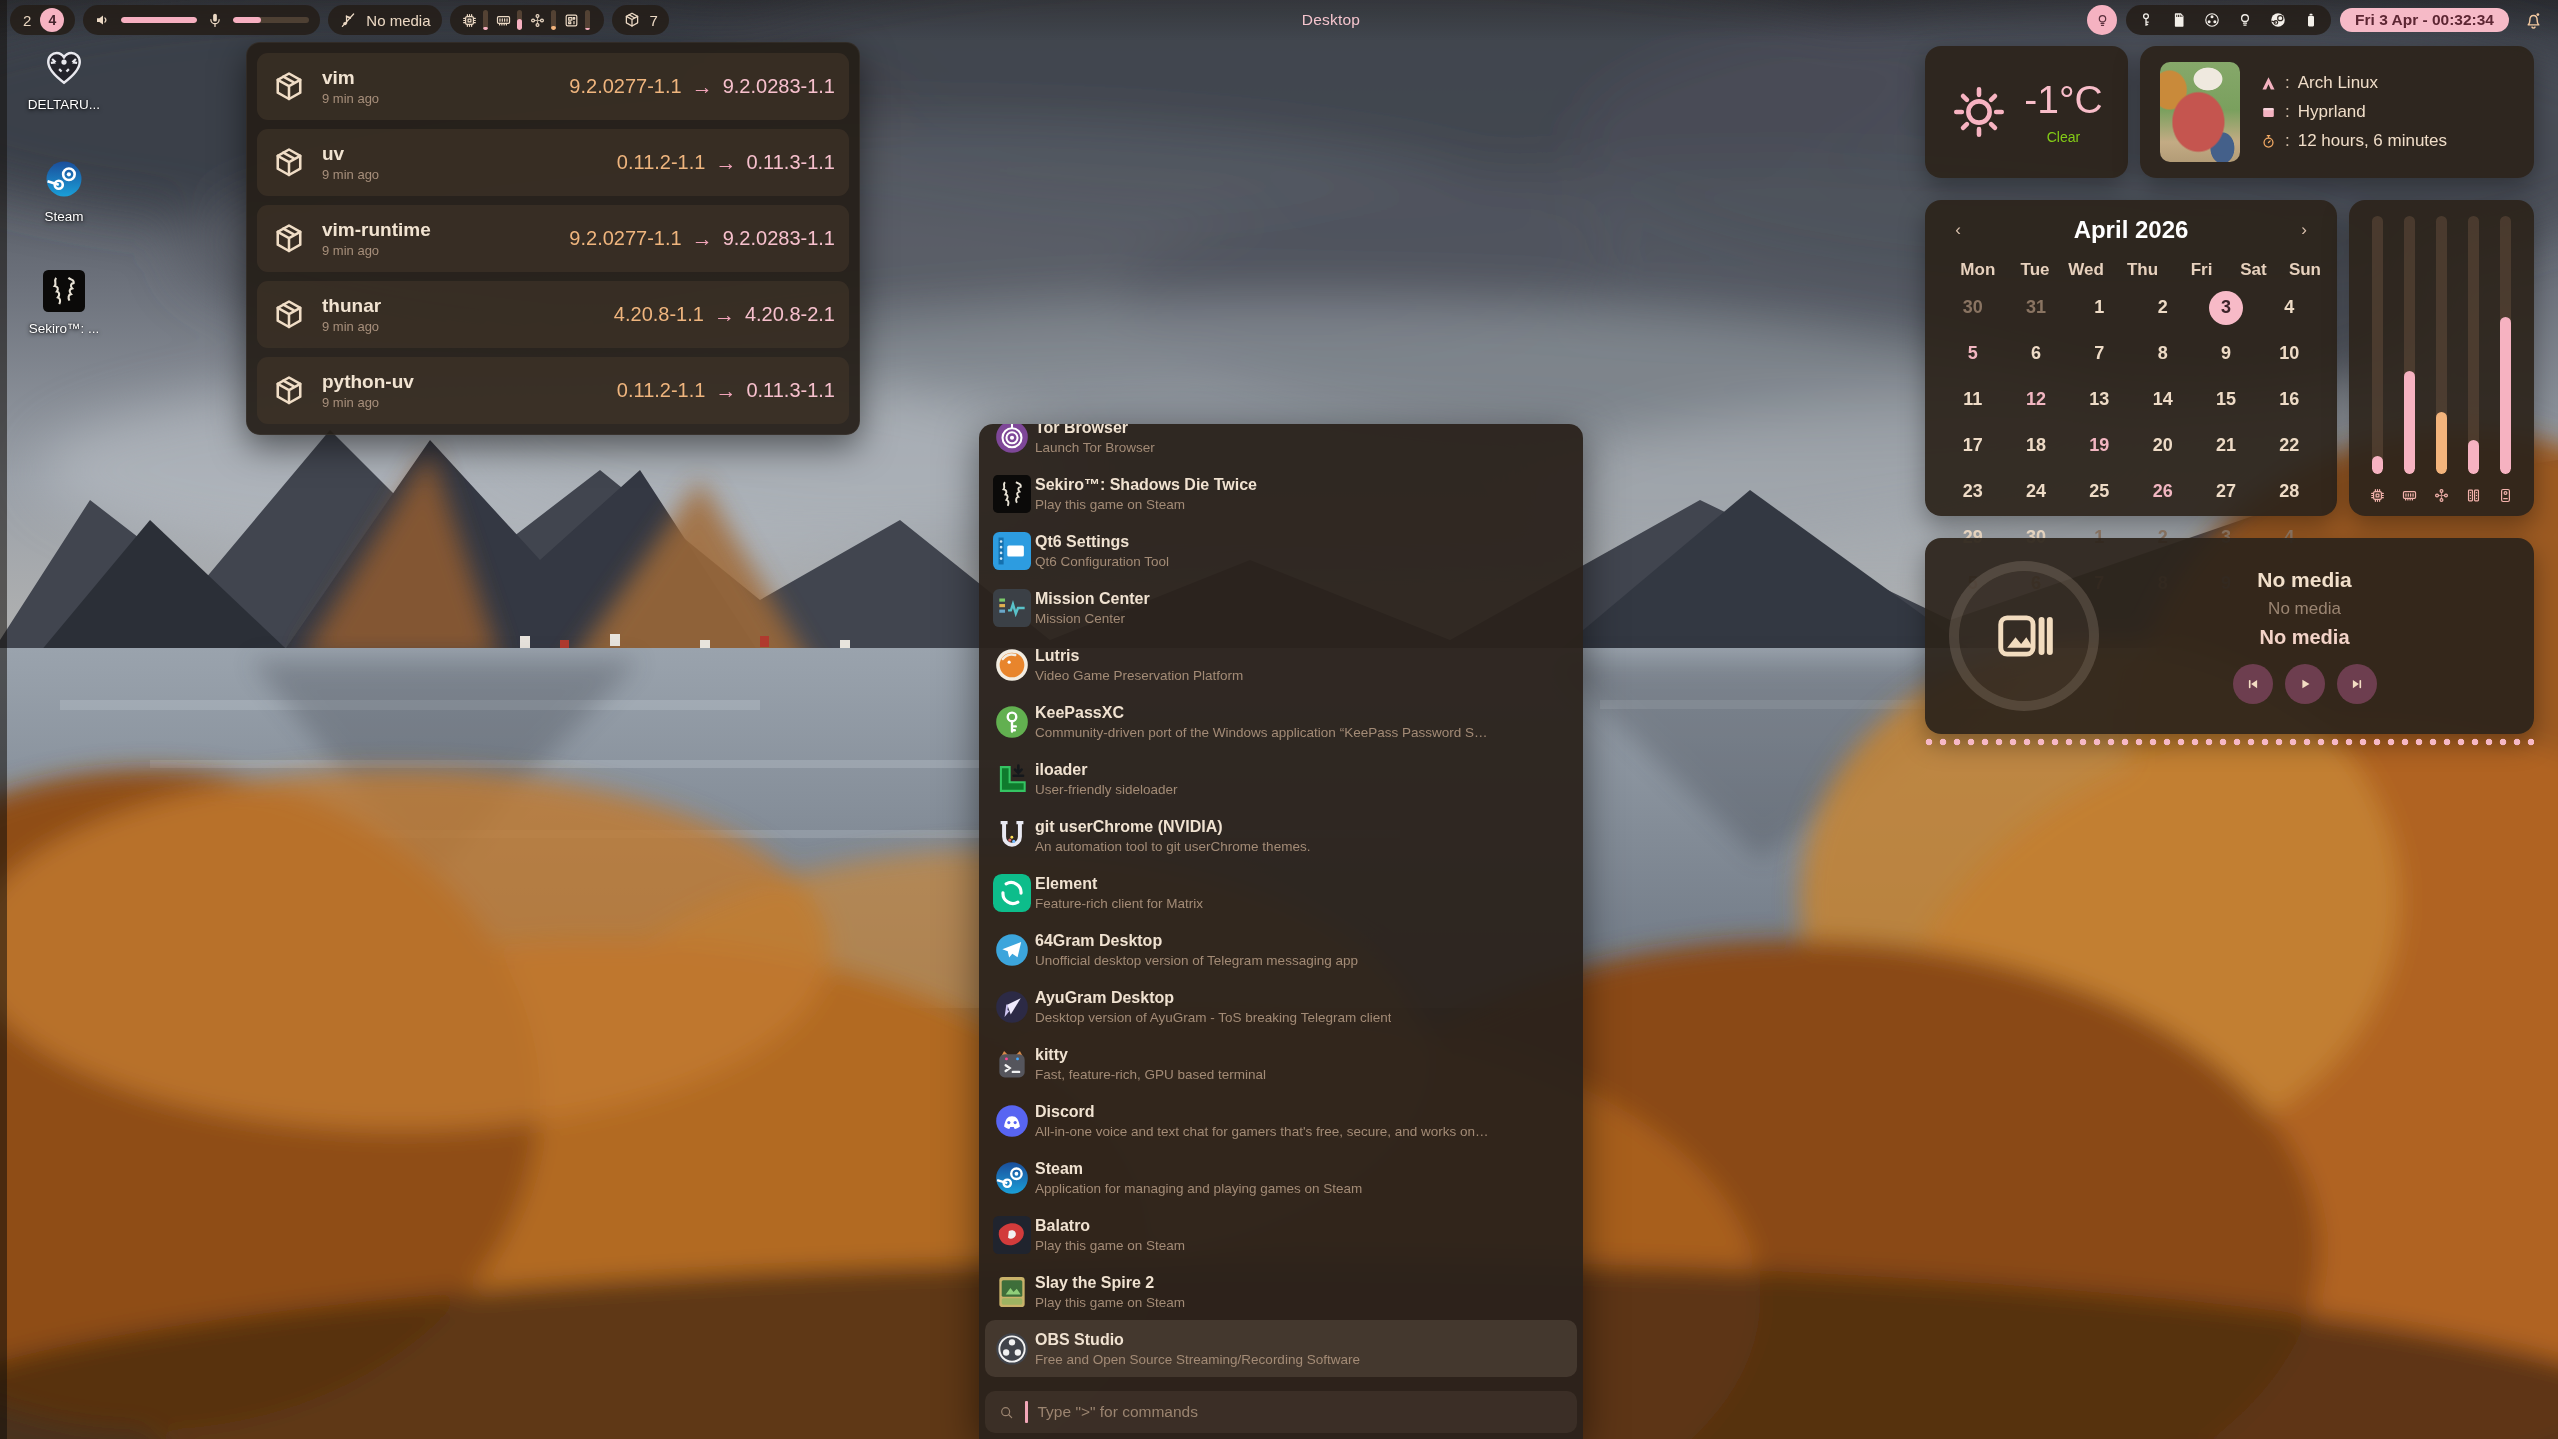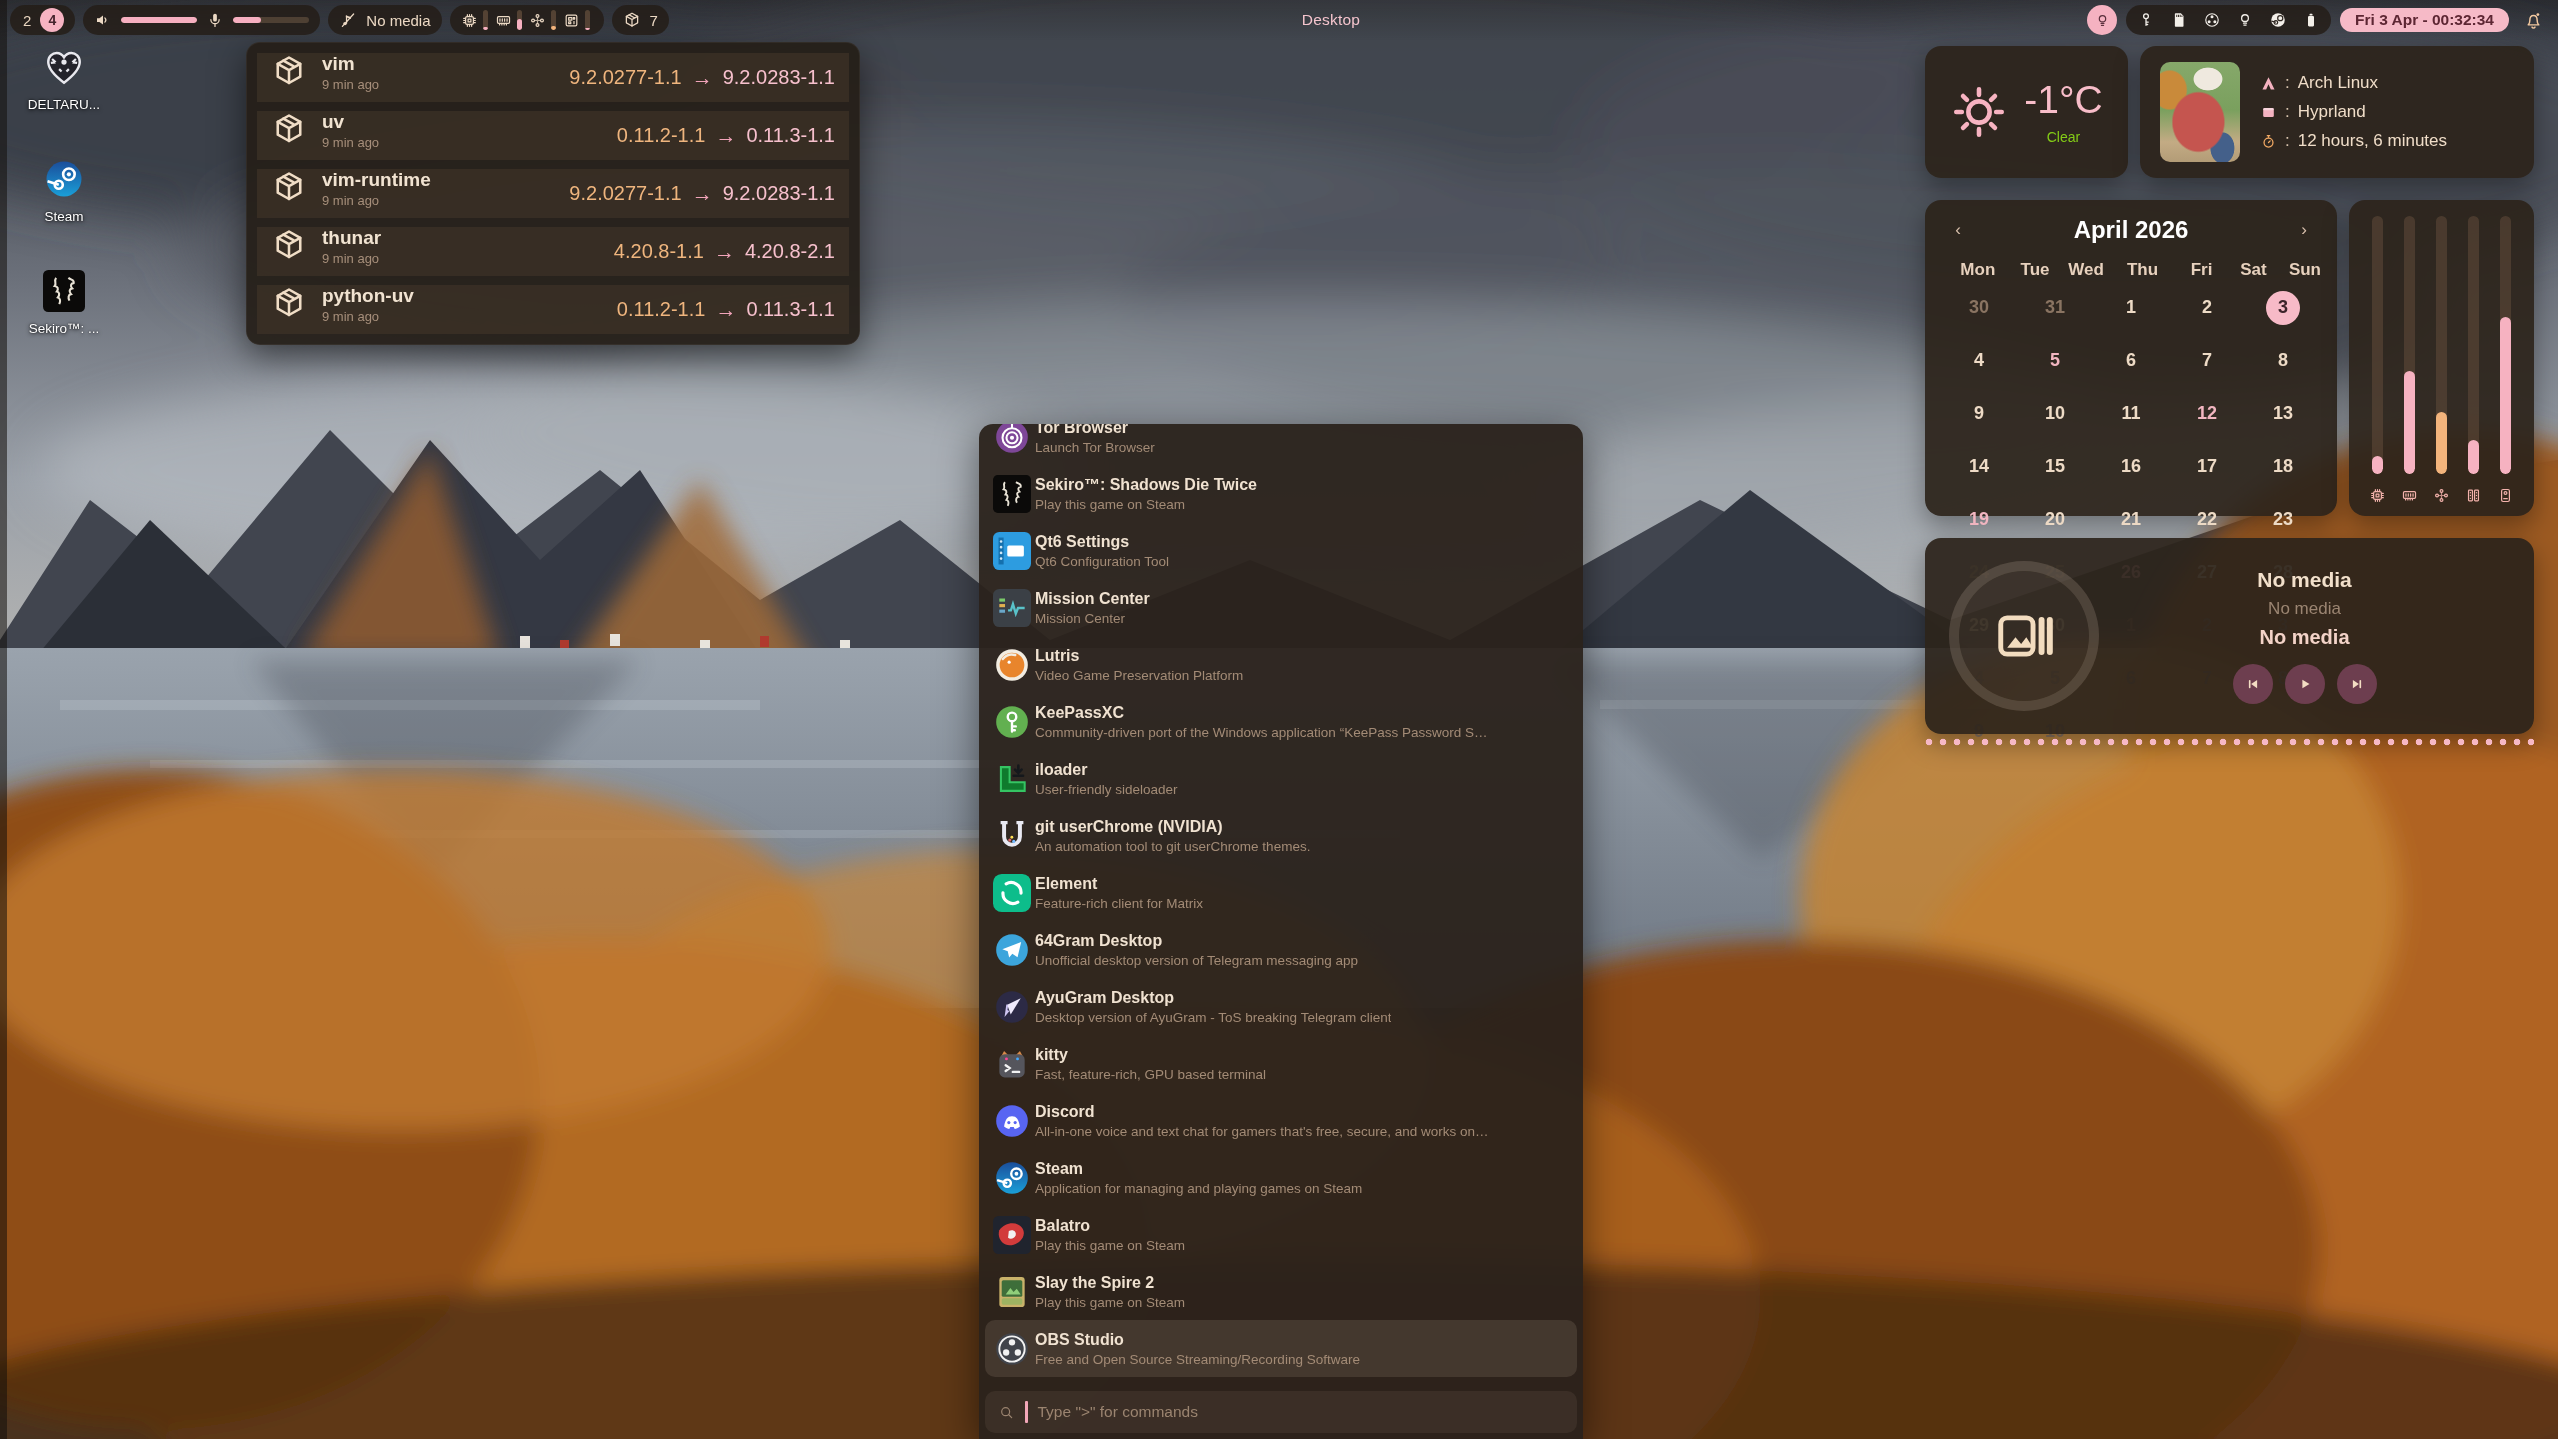--- a/index.html
+++ b/index.html
@@ -30,21 +30,21 @@
   .bellbtn{width:30px;height:30px;display:flex;align-items:center;justify-content:center;color:#f3c9a0;}
   .bellbtn .icn{width:21px;height:21px;}
   
   #dicons{position:absolute;left:8px;top:46px;z-index:5;display:flex;flex-direction:column;}
   .dicon{width:112px;display:flex;flex-direction:column;align-items:center;margin-bottom:46px;}
   .dicon .dic{width:42px;height:42px;}
   .dicon .dic svg{width:100%;height:100%;}
   .dicon .lb{margin-top:9px;font-size:13.5px;color:#fff;text-shadow:0 1px 4px rgba(0,0,0,.9),0 0 2px rgba(0,0,0,.8);}
   
   #updates{position:absolute;left:246px;top:42px;width:614px;z-index:20;background:rgba(37,30,24,.93);border:1px solid rgba(255,255,255,.05);border-radius:14px;padding:10px;box-sizing:border-box;display:flex;flex-direction:column;gap:9px;box-shadow:0 12px 34px rgba(0,0,0,.5);}
-  .upd-row{display:flex;background:rgba(66,53,41,.6);border-radius:0;padding:0 14px;height:49px;}
+  .upd-row{display:flex;align-items:center;background:rgba(66,53,41,.6);border-radius:11px;padding:9px 14px;height:49px;}
   .upd-ic{width:36px;height:36px;color:#f0ddc6;}
   .upd-meta{margin-left:15px;}
   .upd-name{font-size:19px;color:#f1e3d1;font-weight:600;line-height:1.15;}
   .upd-time{font-size:13px;color:#a78f7b;margin-top:2px;}
   .upd-ver{margin-left:auto;display:flex;align-items:center;font-size:20px;white-space:nowrap;}
   .upd-ver .old{color:#efb57e;}
   .upd-ver .arr{color:#f2a4ba;margin:0 10px;font-size:21px;}
   .upd-ver .new{color:#f7c0cd;}
   
   #launcher{position:absolute;left:979px;top:424px;width:604px;bottom:0;z-index:20;background:rgba(42,34,27,.95);border-radius:14px 14px 0 0;overflow:hidden;display:flex;flex-direction:column;box-shadow:0 10px 40px rgba(0,0,0,.5);}
@@ -78,21 +78,21 @@
   .inf-lines{display:flex;flex-direction:column;gap:9px;}
   .inf-line{display:flex;align-items:center;gap:8px;font-size:17px;color:#f0ddc8;}
   .inf-ic{width:17px;height:17px;color:#f4b2c0;}
   .inf-ic.or{color:#f2a964;}
   .inf-sep{color:#d8c3ae;}
   #calendar{left:1925px;top:200px;width:412px;height:316px;padding:14px 16px 8px;}
   .cal-head{display:flex;align-items:center;padding:2px 4px 8px;}
   .cal-arrow{color:#d9c0ac;font-size:17px;width:26px;text-align:center;}
   .cal-title{flex:1;text-align:center;color:#ffffff;font-size:24px;font-weight:700;}
   .cal-days{display:grid;grid-template-columns:repeat(7,1fr);text-align:right;color:#e7d1bd;font-size:17px;font-weight:700;margin:8px 0 9px;}
-  .cal-grid{display:grid;grid-template-columns:repeat(5,1fr);row-gap:16px;}
+  .cal-grid{display:grid;grid-template-columns:repeat(6,1fr);row-gap:9px;}
   .cal-cell{height:37px;display:flex;align-items:center;justify-content:center;font-size:18px;color:#eedbc6;font-weight:600;}
   .cal-cell.dim{color:#8a7462;}
   .cal-cell.sun{color:#f2b6c1;}
   .cal-cell .sel{width:34px;height:34px;border-radius:50%;background:#f7bac7;color:#3c2329;display:flex;align-items:center;justify-content:center;}
   #gauges{left:2349px;top:200px;width:185px;height:316px;padding:16px 12px 12px;display:flex;}
   .g-col{flex:1;display:flex;flex-direction:column;align-items:center;}
   .g-track{width:11px;flex:1;border-radius:6px;background:rgba(98,76,58,.55);position:relative;overflow:hidden;}
   .g-fill{position:absolute;left:0;right:0;bottom:0;border-radius:6px;background:#f6b2c1;}
   .g-fill.or{background:#f3b47c;}
   .g-ic{width:17px;height:17px;margin-top:13px;color:#f3b2ac;}

